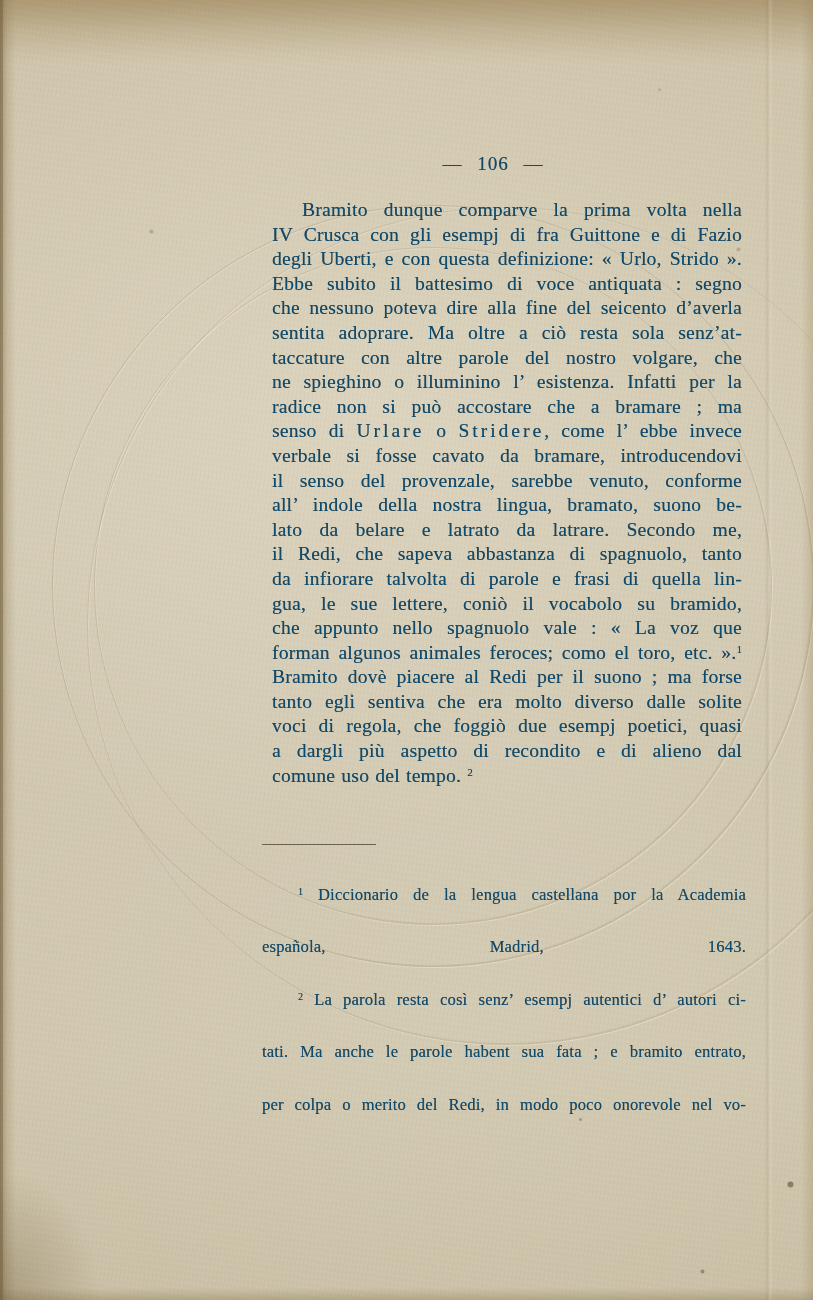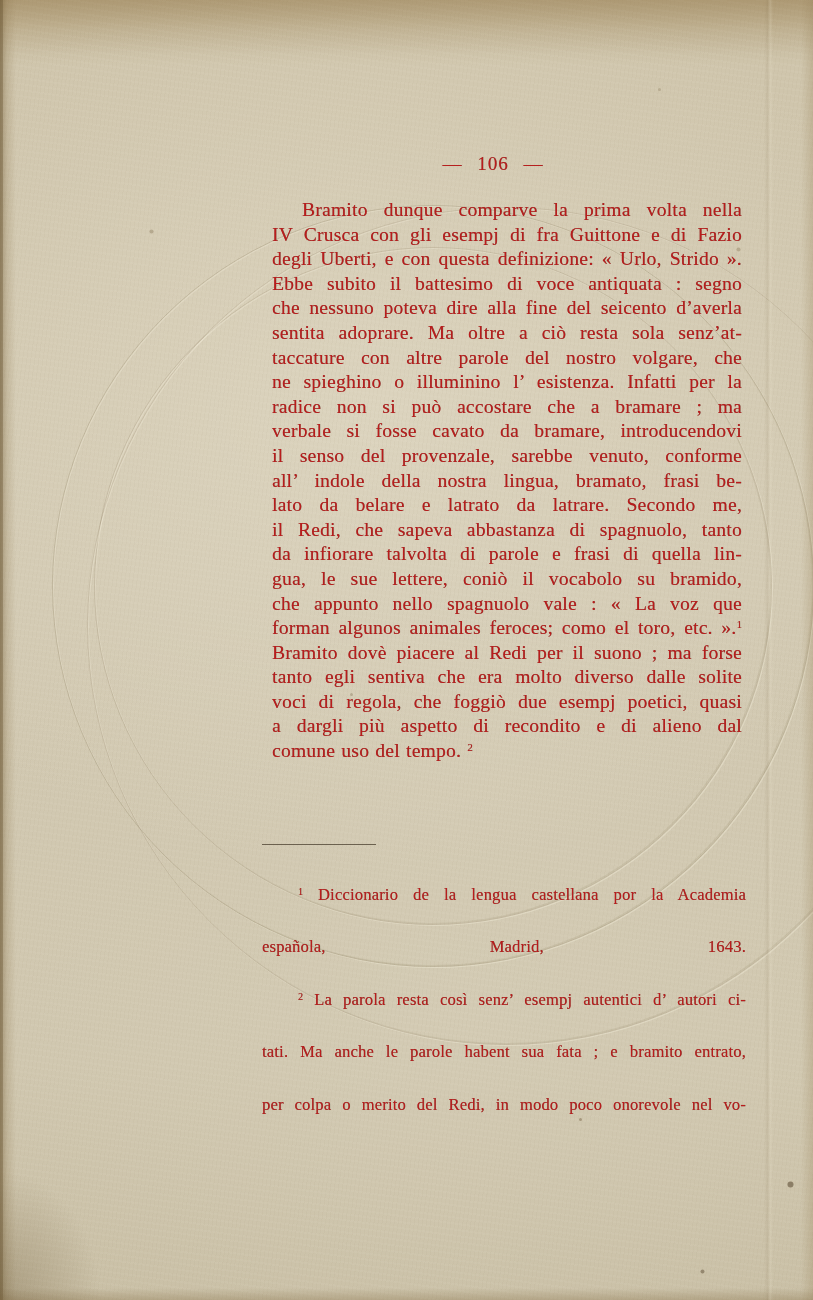--- a/index.html
+++ b/index.html
@@ -44,21 +44,21 @@
   .speck{position:absolute;left:0;top:0;width:3px;height:3px;border-radius:50%;pointer-events:none;
     box-shadow:
       789px 1183px 0 1.5px rgba(86,70,46,0.55),
       701px 1270px 0 0.5px rgba(95,80,55,0.5),
       579px 1118px 0 0 rgba(110,92,60,0.45),
       350px 693px 0 0 rgba(110,92,60,0.30),
       150px 230px 0 0.5px rgba(115,96,62,0.32),
       658px 88px 0 0 rgba(120,100,68,0.28),
       737px 248px 0 0.5px rgba(115,96,60,0.30);}
 
-  .ink{color:#b91c1c;text-shadow:0.2px 0.2px 0.3px rgba(56,48,36,0.55);}
+  .ink{color:#0c4a6e;text-shadow:0.2px 0.2px 0.3px rgba(56,48,36,0.55);}
 
   .page-number{position:absolute;left:258px;top:151px;width:470px;
     text-align:center;font-size:19px;line-height:26px;word-spacing:9px;letter-spacing:1px;}
 
   .text-block{position:absolute;left:272px;top:198px;width:470px;
     font-size:19.5px;letter-spacing:0.25px;word-spacing:1px;}
   .text-block .tl{height:24.6px;line-height:24.6px;white-space:nowrap;
     text-align:justify;text-align-last:justify;white-space:normal;}
   .tl.ind{text-indent:30px;}
   .tl.last{text-align-last:left;}
@@ -100,23 +100,24 @@
 <div class="text-block ink" id="main-text">
     <div class="tl ind"><span class="it">Bramito</span><span> dunque comparve la prima volta nella</span></div>
     <div class="tl"><span>IV Crusca con gli esempj di fra Guittone e di Fazio</span></div>
     <div class="tl"><span>degli Uberti, e con questa definizione: « Urlo, Strido ».</span></div>
     <div class="tl"><span>Ebbe subito il battesimo di voce antiquata : segno</span></div>
     <div class="tl"><span>che nessuno poteva dire alla fine del seicento d’averla</span></div>
     <div class="tl"><span>sentita adoprare. Ma oltre a ciò resta sola senz’at-</span></div>
     <div class="tl"><span>taccature con altre parole del nostro volgare, che</span></div>
     <div class="tl"><span>ne spieghino o illuminino l’ esistenza. Infatti per la</span></div>
     <div class="tl"><span>radice non si può accostare che a </span><span class="it">bramare</span><span> ; ma</span></div>
+    <div class="tl"><span>senso di </span><span class="ls">Urlare</span><span> o </span><span class="ls">Stridere</span><span>, come l’ ebbe invece</span></div>
     <div class="tl"><span>verbale si fosse cavato da </span><span class="it">bramare</span><span>, introducendovi</span></div>
     <div class="tl"><span>il senso del provenzale, sarebbe venuto, conforme</span></div>
-    <div class="tl"><span>all’ indole della nostra lingua, </span><span class="it">bramato</span><span>, frasi </span><span class="it">be-</span></div>
+    <div class="tl"><span>all’ indole della nostra lingua, </span><span class="it">bramato</span><span>, suono </span><span class="it">be-</span></div>
     <div class="tl"><span class="it">lato</span><span> da </span><span class="it">belare</span><span> e </span><span class="it">latrato</span><span> da </span><span class="it">latrare</span><span>. Secondo me,</span></div>
     <div class="tl"><span>il Redi, che sapeva abbastanza di spagnuolo, tanto</span></div>
     <div class="tl"><span>da infiorare talvolta di parole e frasi di quella lin-</span></div>
     <div class="tl"><span>gua, le sue lettere, coniò il vocabolo su </span><span class="it">bramido</span><span>,</span></div>
     <div class="tl"><span>che appunto nello spagnuolo vale : « La voz que</span></div>
     <div class="tl"><span>forman algunos animales feroces; como el toro, etc. ».</span><sup>1</sup></div>
     <div class="tl"><span class="it">Bramito</span><span> dovè piacere al Redi per il suono ; ma forse</span></div>
     <div class="tl"><span>tanto egli sentiva che era molto diverso dalle solite</span></div>
     <div class="tl"><span>voci di regola, che foggiò due esempj poetici, quasi</span></div>
     <div class="tl"><span>a dargli più aspetto di recondito e di alieno dal</span></div>

